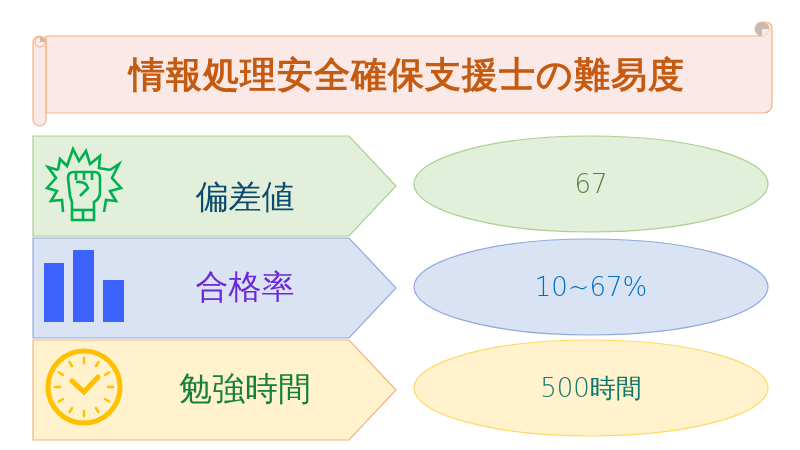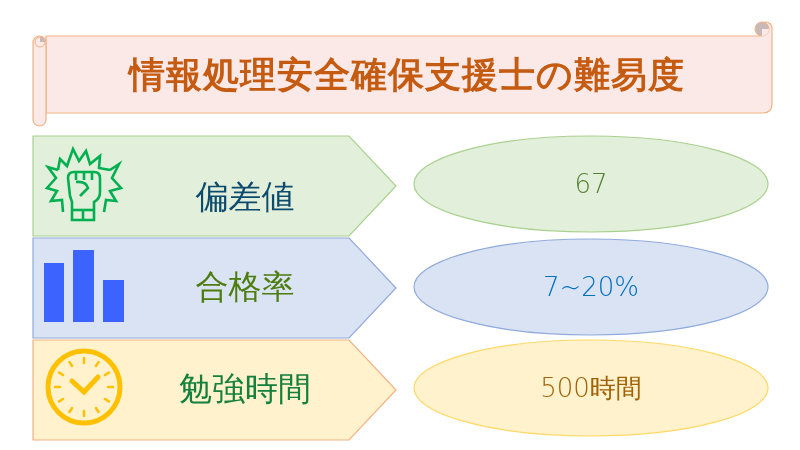--- a/index.html
+++ b/index.html
@@ -73,18 +73,18 @@
       <line x1="59" y1="401.5" x2="63" y2="399"></line>
       <line x1="109" y1="401.5" x2="105" y2="399"></line>
     </g>
     <polyline points="72,381 84,392 98,377" stroke-width="5"></polyline>
   </g>
 </svg>
 
 <div class="title">情報処理安全確保支援士の難易度</div>
 
 <div class="label" style="left:160px; top:160px; width:170px; height:50px; color:#0c4a6e;margin-top:12px;">偏差値</div>
-<div class="label" style="left:160px; top:262px; width:170px; height:50px; color:#4d7c0f;">合格率</div>
+<div class="label" style="left:160px; top:262px; width:170px; height:50px; color:#6d28d9;">合格率</div>
 <div class="label" style="left:150px; top:364px; width:190px; height:50px; color:#15803d;">勉強時間</div>
 
 <div class="value" style="left:414px; top:158px; width:354px; height:52px; color:#548235;">67</div>
-<div class="value" style="left:414px; top:261px; width:354px; height:52px; color:#0070c0;">7~20%</div>
-<div class="value" style="left:414px; top:362px; width:354px; height:52px; color:#a16207;">500時間</div>
+<div class="value" style="left:414px; top:261px; width:354px; height:52px; color:#0070c0;">10~67%</div>
+<div class="value" style="left:414px; top:362px; width:354px; height:52px; color:#0f766e;">500時間</div>
 
 </body></html>

